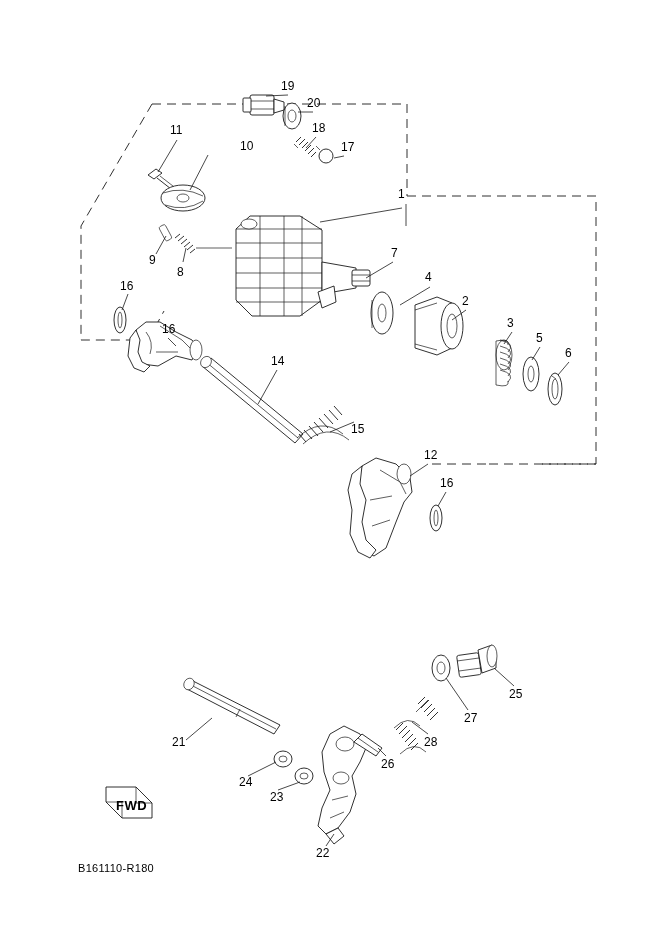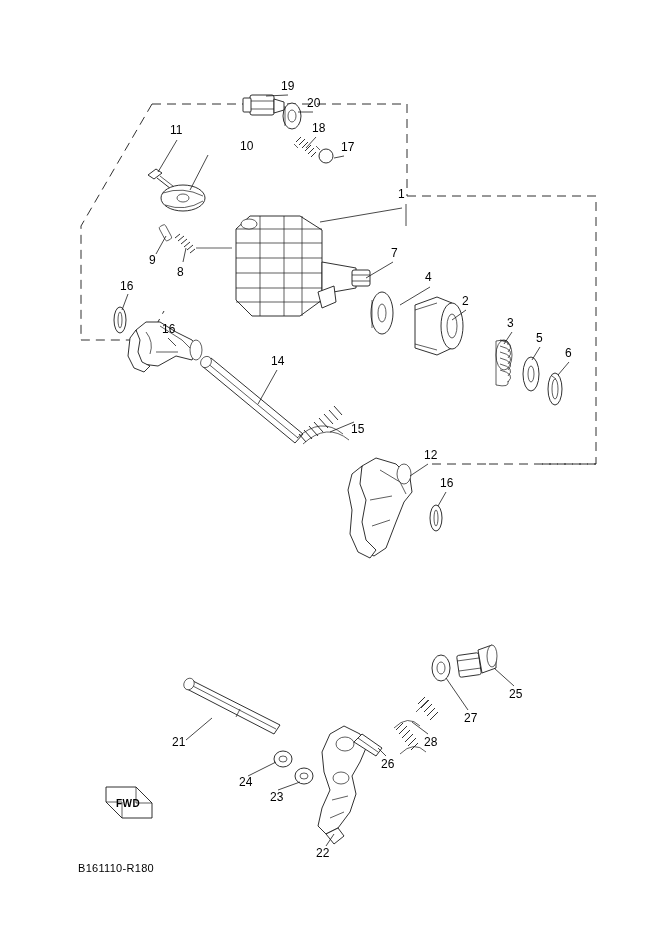--- a/index.html
+++ b/index.html
@@ -36,21 +36,21 @@
     position: absolute;
     font-family: "Liberation Sans", sans-serif;
     font-size: 11px;
     color: #000000;
     white-space: nowrap;
     letter-spacing: 0.3px;
   }
   .fwd-label {
     position: absolute;
     font-family: "Liberation Sans", sans-serif;
-    font-size: 10px;
+    font-size: 13px;
     font-weight: bold;
     color: #000000;
     letter-spacing: 0.5px;
   }
   svg line, svg polyline, svg path, svg circle, svg ellipse, svg rect, svg polygon {
     vector-effect: non-scaling-stroke;
   }
   .ln { stroke: #1a1a1a; stroke-width: 0.9; fill: none; }
   .ln-thin { stroke: #1a1a1a; stroke-width: 0.7; fill: none; }
   .fillw { fill: #ffffff; stroke: #1a1a1a; stroke-width: 0.9; }

